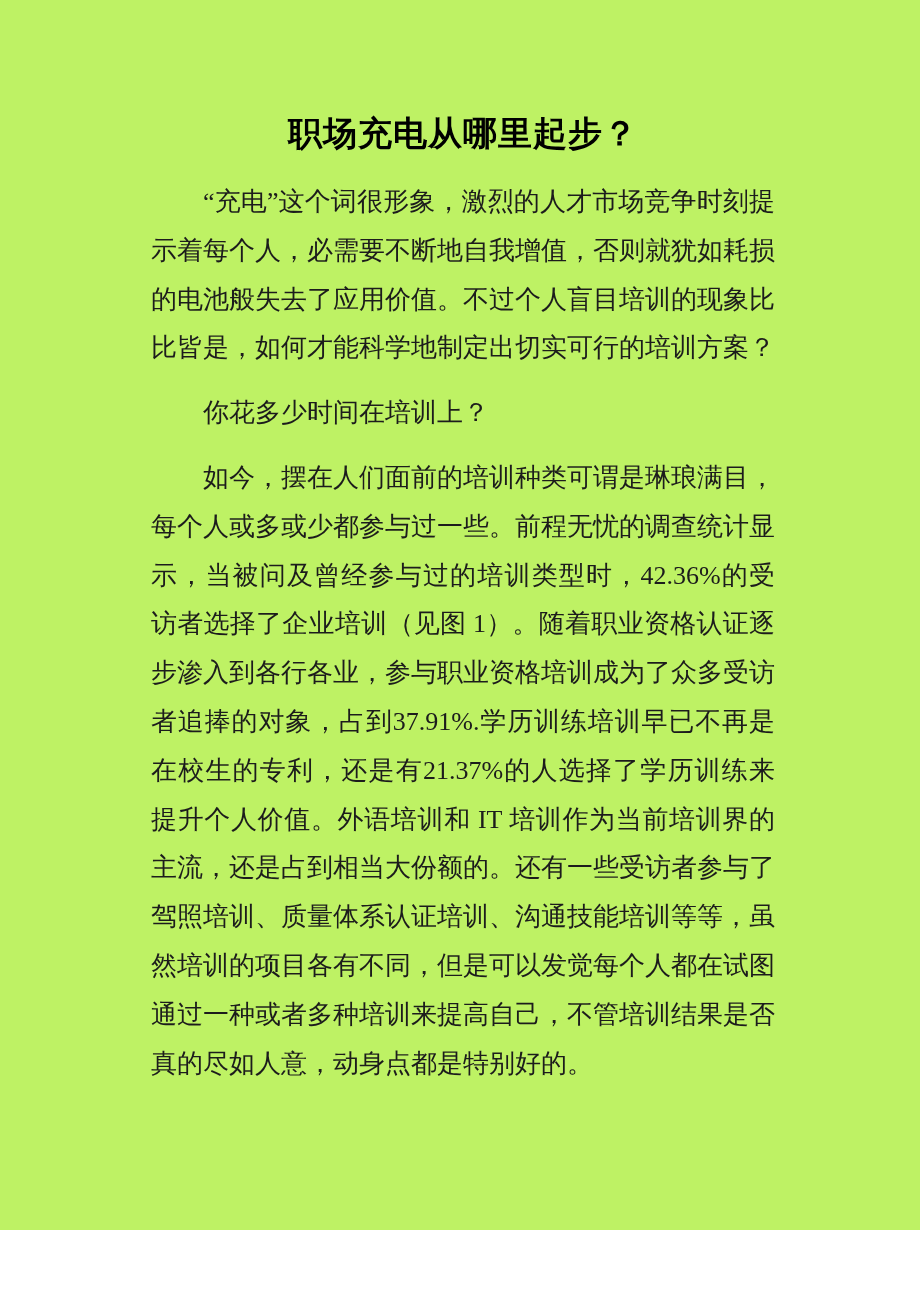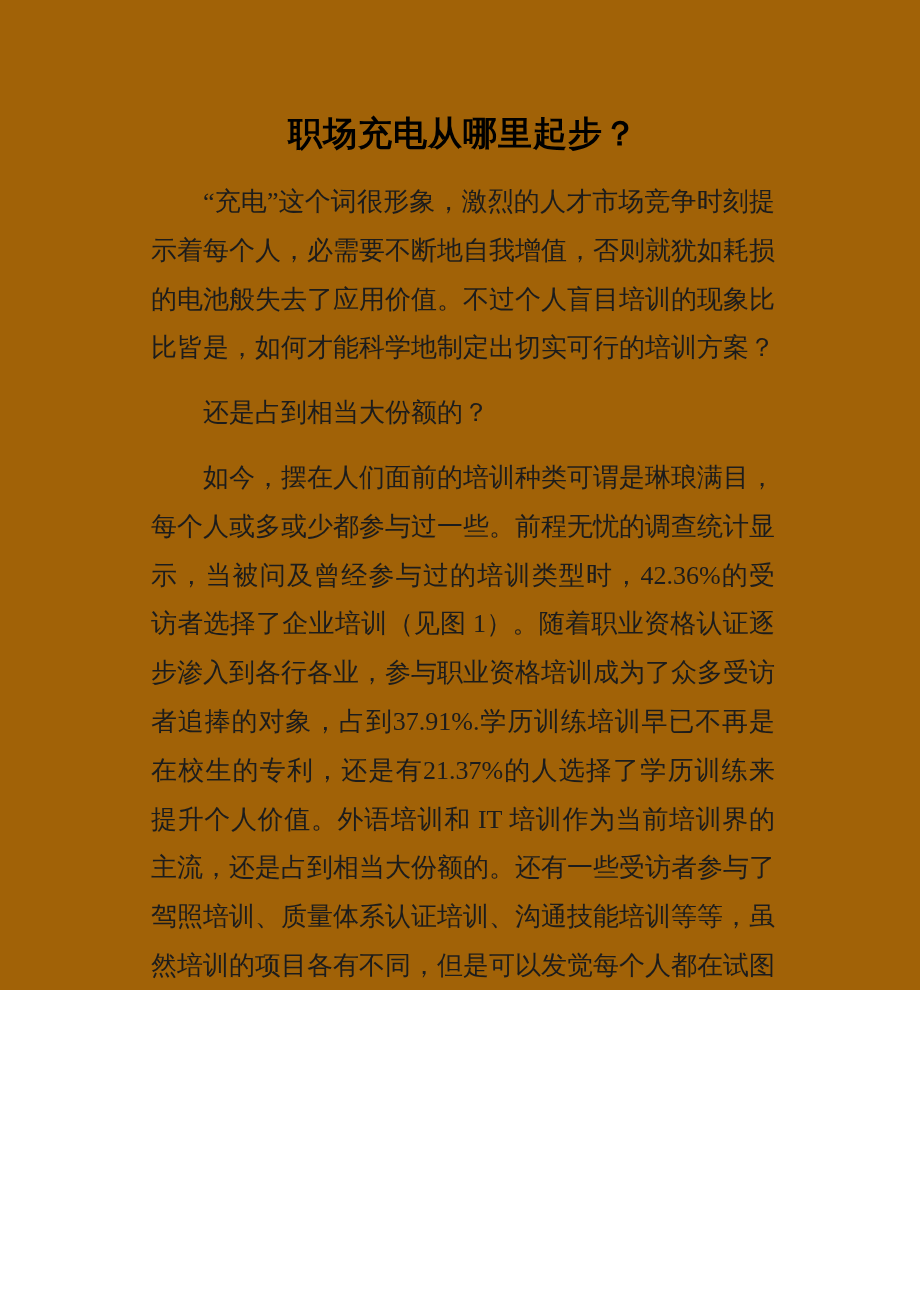--- a/index.html
+++ b/index.html
@@ -3,22 +3,22 @@
 <meta charset="utf-8">
 <style>
   html, body {
     margin: 0;
     padding: 0;
     background: #ffffff;
   }
   .page {
     position: relative;
     width: 920px;
-    height: 990px;
-    background: #a16207;
+    height: 1230px;
+    background: #bef264;
     overflow: hidden;
   }
   .doc {
     position: absolute;
     left: 135px;
     top: 108px;
     width: 656px;
   }
   .doc-title {
     margin: 0 0 20px 0;
@@ -43,16 +43,16 @@
     overflow-wrap: break-word;
   }
 </style>
 </head>
 <body>
 
 <div class="page">
   <div class="doc">
     <h1 class="doc-title">职场充电从哪里起步？</h1>
     <p class="doc-paragraph">“充电”这个词很形象，激烈的人才市场竞争时刻提示着每个人，必需要不断地自我增值，否则就犹如耗损的电池般失去了应用价值。不过个人盲目培训的现象比比皆是，如何才能科学地制定出切实可行的培训方案？</p>
-    <p class="doc-paragraph">还是占到相当大份额的？</p>
+    <p class="doc-paragraph">你花多少时间在培训上？</p>
     <p class="doc-paragraph">如今，摆在人们面前的培训种类可谓是琳琅满目，每个人或多或少都参与过一些。前程无忧的调查统计显示，当被问及曾经参与过的培训类型时，42.36%的受访者选择了企业培训（见图 1）。随着职业资格认证逐步渗入到各行各业，参与职业资格培训成为了众多受访者追捧的对象，占到37.91%.学历训练培训早已不再是在校生的专利，还是有21.37%的人选择了学历训练来提升个人价值。外语培训和 IT 培训作为当前培训界的主流，还是占到相当大份额的。还有一些受访者参与了驾照培训、质量体系认证培训、沟通技能培训等等，虽然培训的项目各有不同，但是可以发觉每个人都在试图通过一种或者多种培训来提高自己，不管培训结果是否真的尽如人意，动身点都是特别好的。</p>
   </div>
 </div>
 
 </body></html>

